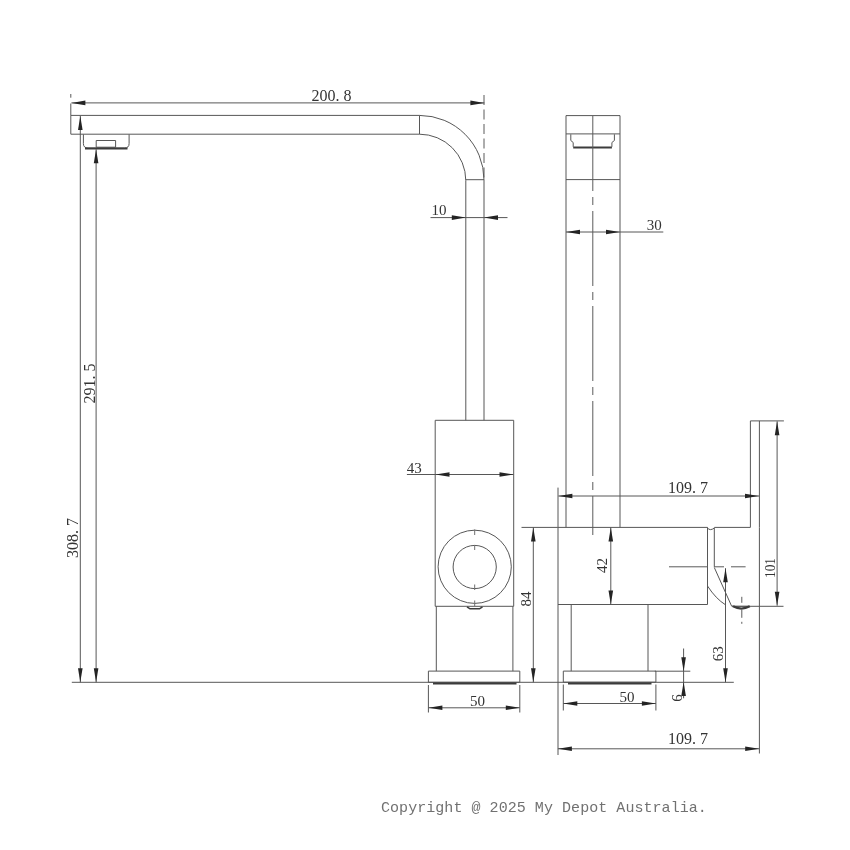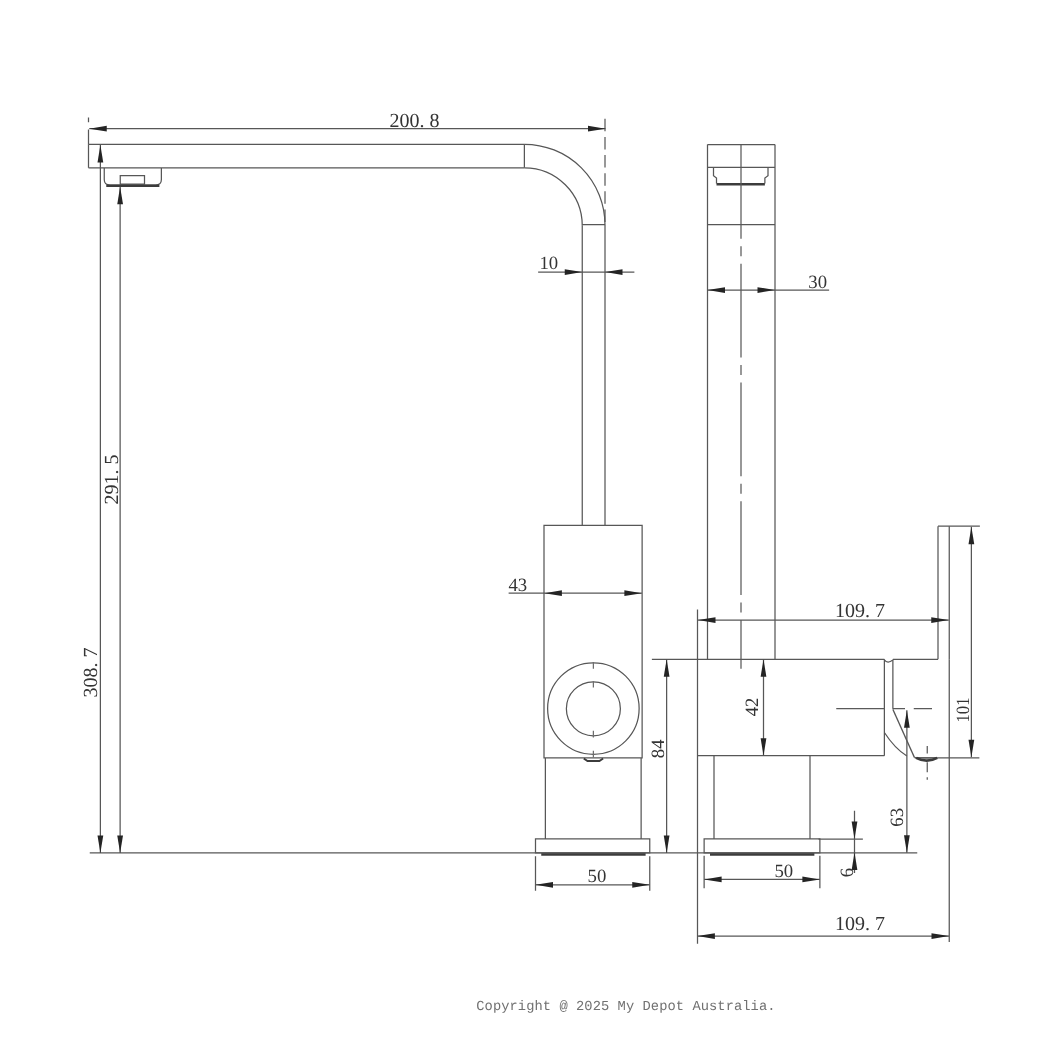--- a/index.html
+++ b/index.html
@@ -1,18 +1,18 @@
 <!DOCTYPE html>
 <html><head>
 <meta charset="utf-8">
 <style>
   html,body{margin:0;padding:0;background:#ffffff;}
   #page{position:relative;width:850px;height:850px;background:#fff;overflow:hidden;filter:grayscale(100%) blur(0.4px);}
   svg{position:absolute;top:0;left:0;}
-  .wm{position:absolute;font-family:"Liberation Mono",monospace;color:#8b5cf6;font-size:11px;letter-spacing:0.05px;white-space:pre;}
+  .wm{position:absolute;font-family:"Liberation Mono",monospace;color:#8b5cf6;font-size:15px;letter-spacing:0.05px;white-space:pre;}
 </style>
 </head>
 <body>
 <div id="page">
 <svg width="850" height="850" viewBox="0 0 850 850" fill="none">
   <g stroke="#575757" stroke-width="1">
 
     <path d="M70.8 115.4 H419.5 M70.8 134.2 H419.5 M70.8 115.4 V134.2"></path>
 
     <path d="M419.5 115.4 A64.5 64.5 0 0 1 484 179.9"></path>

